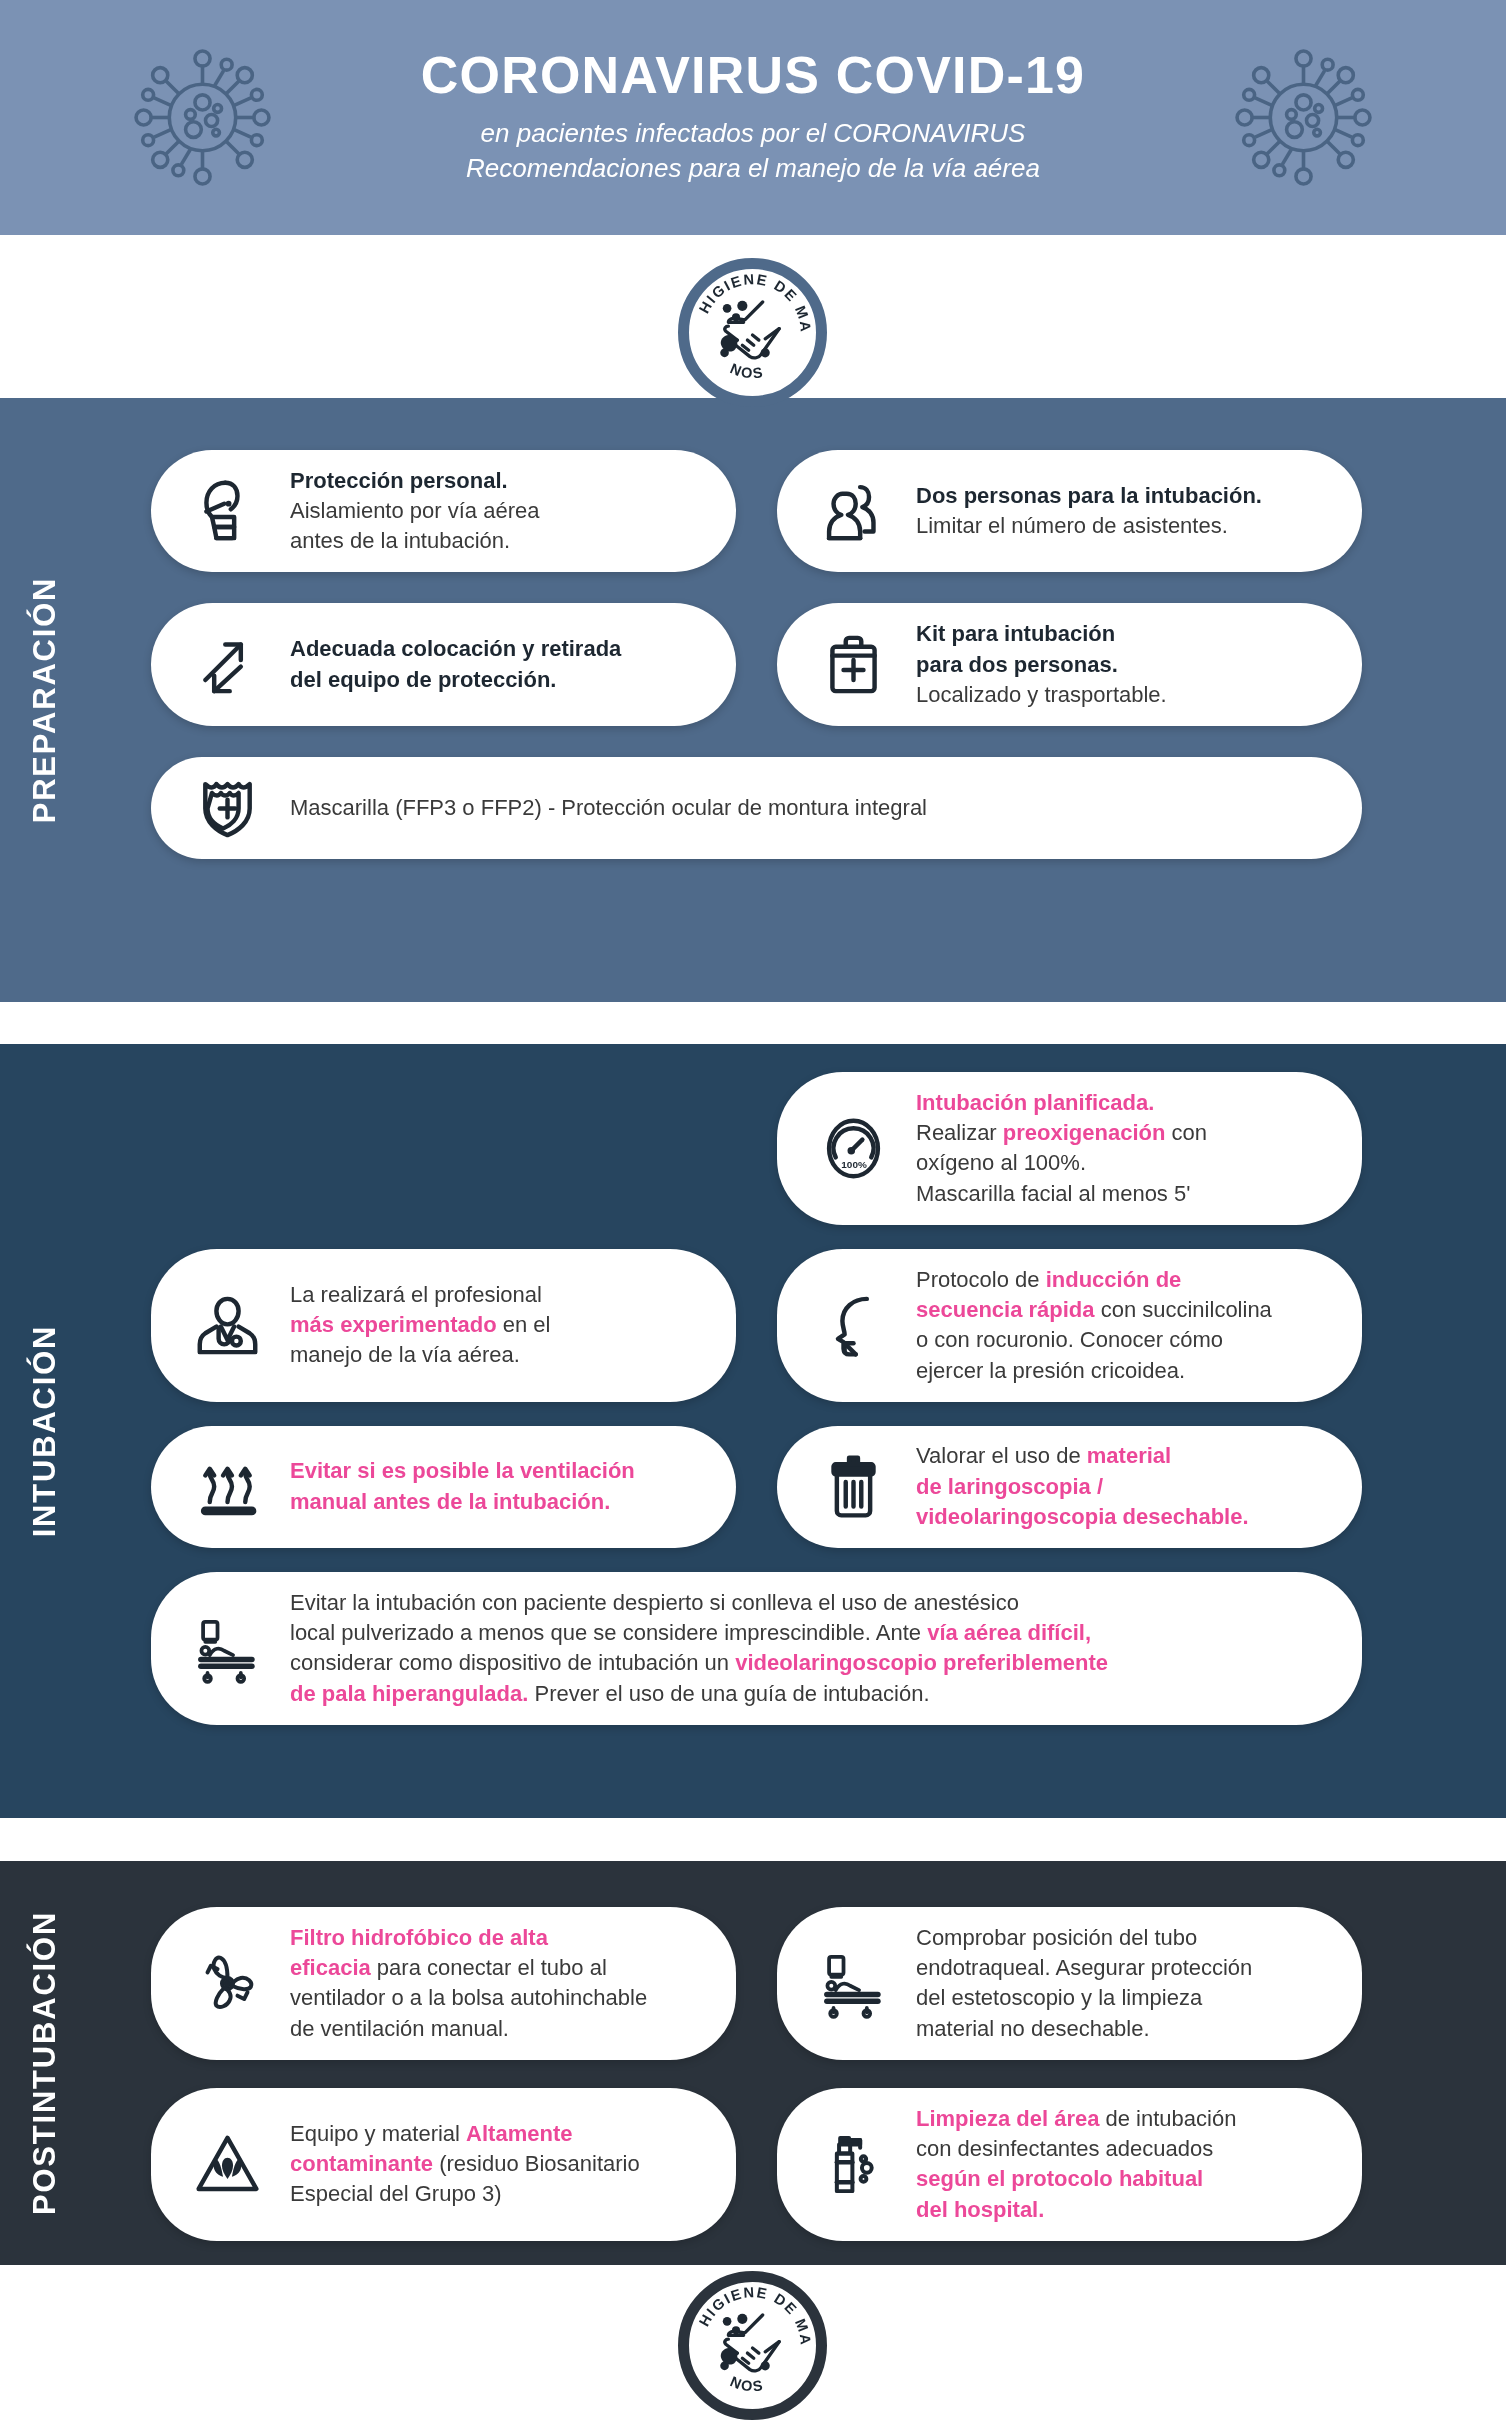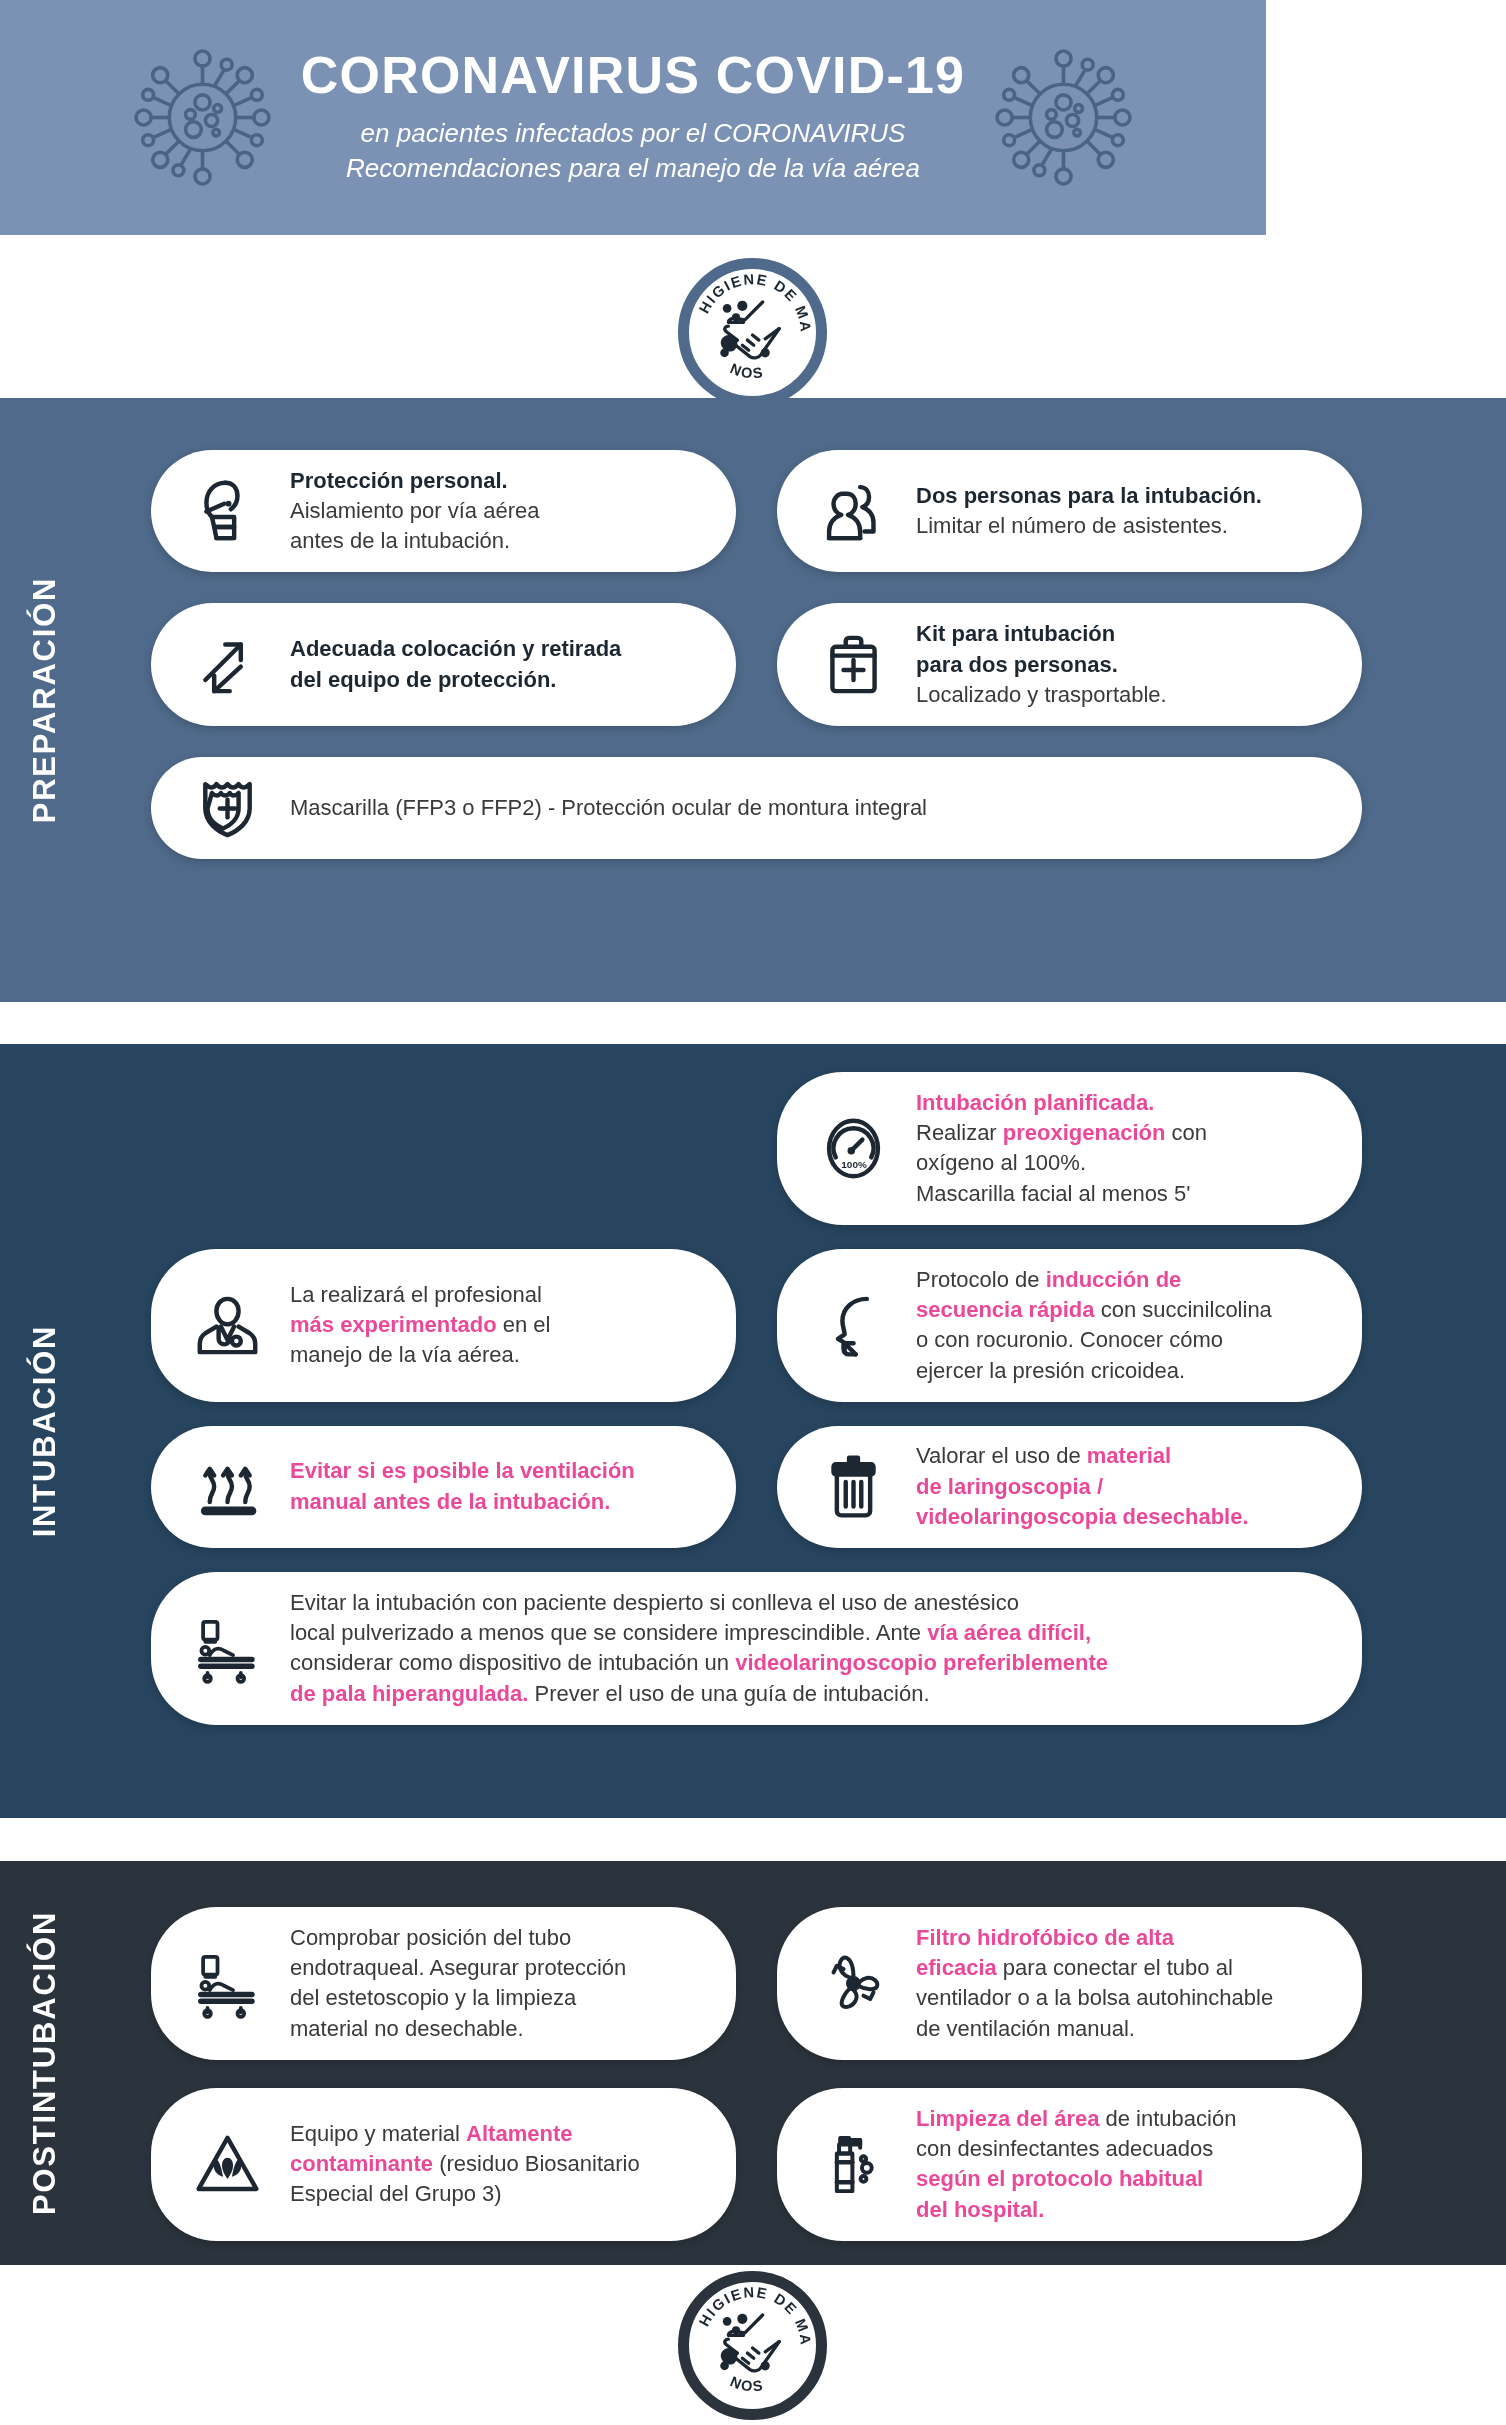--- a/index.html
+++ b/index.html
@@ -5,21 +5,21 @@
   * { margin:0; padding:0; box-sizing:border-box; }
   html,body { background:#ffffff; }
   body {
     width:1506px; height:2426px;
     font-family:"Liberation Sans", sans-serif;
     position:relative; overflow:hidden;
   }
 
   
   .header {
-    position:absolute; left:0; top:0; width:1266px; height:235px;
+    position:absolute; left:0; top:0; width:1506px; height:235px;
     background:#7b92b4;
     display:flex; align-items:center; justify-content:center;
   }
   .header-virus { position:absolute; top:42px; opacity:.55; }
   .header-virus.left { left:127px; }
   .header-virus.right { right:127px; }
   .header-text { text-align:center; color:#ffffff; position:relative; z-index:2; }
   .h-title {
     font-size:52px; font-weight:bold; letter-spacing:1.2px;
     line-height:1.0; margin-bottom:15.7px;
@@ -398,57 +398,57 @@
 
 <div class="section sec-post">
   <div class="sec-label">
     <span>POSTINTUBACIÓN</span>
   </div>
   <div class="rows" style="top:46px;">
 
     <div class="row">
       <div class="card half">
         <div class="card-ico">
+          <svg width="71" height="71" viewBox="0 0 64 64" fill="none" stroke="#1d2731" stroke-width="3.6" stroke-linejoin="round" stroke-linecap="round">
+            <circle cx="32" cy="32" r="5"></circle>
+              <circle cx="32" cy="32" r="1.8" fill="#1d2731"></circle>
+            <path d="M32 27c0-9-2-16-6-18-4-2-8 4-6 10 2 5 7 8 12 8z"></path>
+            <path d="M36 34c8 4 15 4 17 1 2-4-3-9-9-8-5 1-8 5-8 7z"></path>
+            <path d="M29 36c-6 6-9 13-7 16 3 3 10 0 12-5 2-4 0-9-5-11z"></path>
+            <path d="M14 22l3-6 6 3"></path>
+              <path d="M50 40l-3 6-6-3"></path>
+          </svg>
+        </div>
+        <div class="card-txt">
+          <span class="t-line"><b>Filtro hidrofóbico de alta</b></span>
+          <span class="t-line"><b>eficacia</b><span> para conectar el tubo al</span></span>
+          <span class="t-line">ventilador o a la bolsa autohinchable</span>
+          <span class="t-line">de ventilación manual.</span>
+        </div>
+      </div>
+
+      <div class="card half">
+        <div class="card-ico">
           <svg width="71" height="71" viewBox="0 0 64 64" fill="none" stroke="#1d2731" stroke-width="3.4" stroke-linejoin="round" stroke-linecap="round">
             <rect x="10" y="8" width="13" height="16" rx="2"></rect>
             <path d="M12 26h9"></path>
             <circle cx="12" cy="34" r="3.5"></circle>
             <path d="M16 38c4-7 9-7 13-4l8 4"></path>
             <path d="M8 42h46" stroke-width="5"></path>
             <path d="M8 48h46" stroke-width="5"></path>
             <path d="M14 54v4M44 54v4"></path>
             <circle cx="14" cy="59" r="3"></circle>
               <circle cx="44" cy="59" r="3"></circle>
           </svg>
         </div>
         <div class="card-txt">
           <span class="t-line">Comprobar posición del tubo</span>
           <span class="t-line">endotraqueal. Asegurar protección</span>
           <span class="t-line">del estetoscopio y la limpieza</span>
           <span class="t-line">material no desechable.</span>
-        </div>
-      </div>
-
-      <div class="card half">
-        <div class="card-ico">
-          <svg width="71" height="71" viewBox="0 0 64 64" fill="none" stroke="#1d2731" stroke-width="3.6" stroke-linejoin="round" stroke-linecap="round">
-            <circle cx="32" cy="32" r="5"></circle>
-              <circle cx="32" cy="32" r="1.8" fill="#1d2731"></circle>
-            <path d="M32 27c0-9-2-16-6-18-4-2-8 4-6 10 2 5 7 8 12 8z"></path>
-            <path d="M36 34c8 4 15 4 17 1 2-4-3-9-9-8-5 1-8 5-8 7z"></path>
-            <path d="M29 36c-6 6-9 13-7 16 3 3 10 0 12-5 2-4 0-9-5-11z"></path>
-            <path d="M14 22l3-6 6 3"></path>
-              <path d="M50 40l-3 6-6-3"></path>
-          </svg>
-        </div>
-        <div class="card-txt">
-          <span class="t-line"><b>Filtro hidrofóbico de alta</b></span>
-          <span class="t-line"><b>eficacia</b><span> para conectar el tubo al</span></span>
-          <span class="t-line">ventilador o a la bolsa autohinchable</span>
-          <span class="t-line">de ventilación manual.</span>
         </div>
       </div>
     </div>
 
     <div class="row" style="margin-top:28px;">
       <div class="card half">
         <div class="card-ico">
           <svg width="71" height="71" viewBox="0 0 64 64" fill="none" stroke="#1d2731" stroke-width="4" stroke-linejoin="round" stroke-linecap="round">
             <path d="M32 8L58 54H6z"></path>
             <path d="M32 26c-3 0-5 3-5 7s2 8 5 12c3-4 5-8 5-12s-2-7-5-7z" fill="#1d2731" stroke="none"></path>

